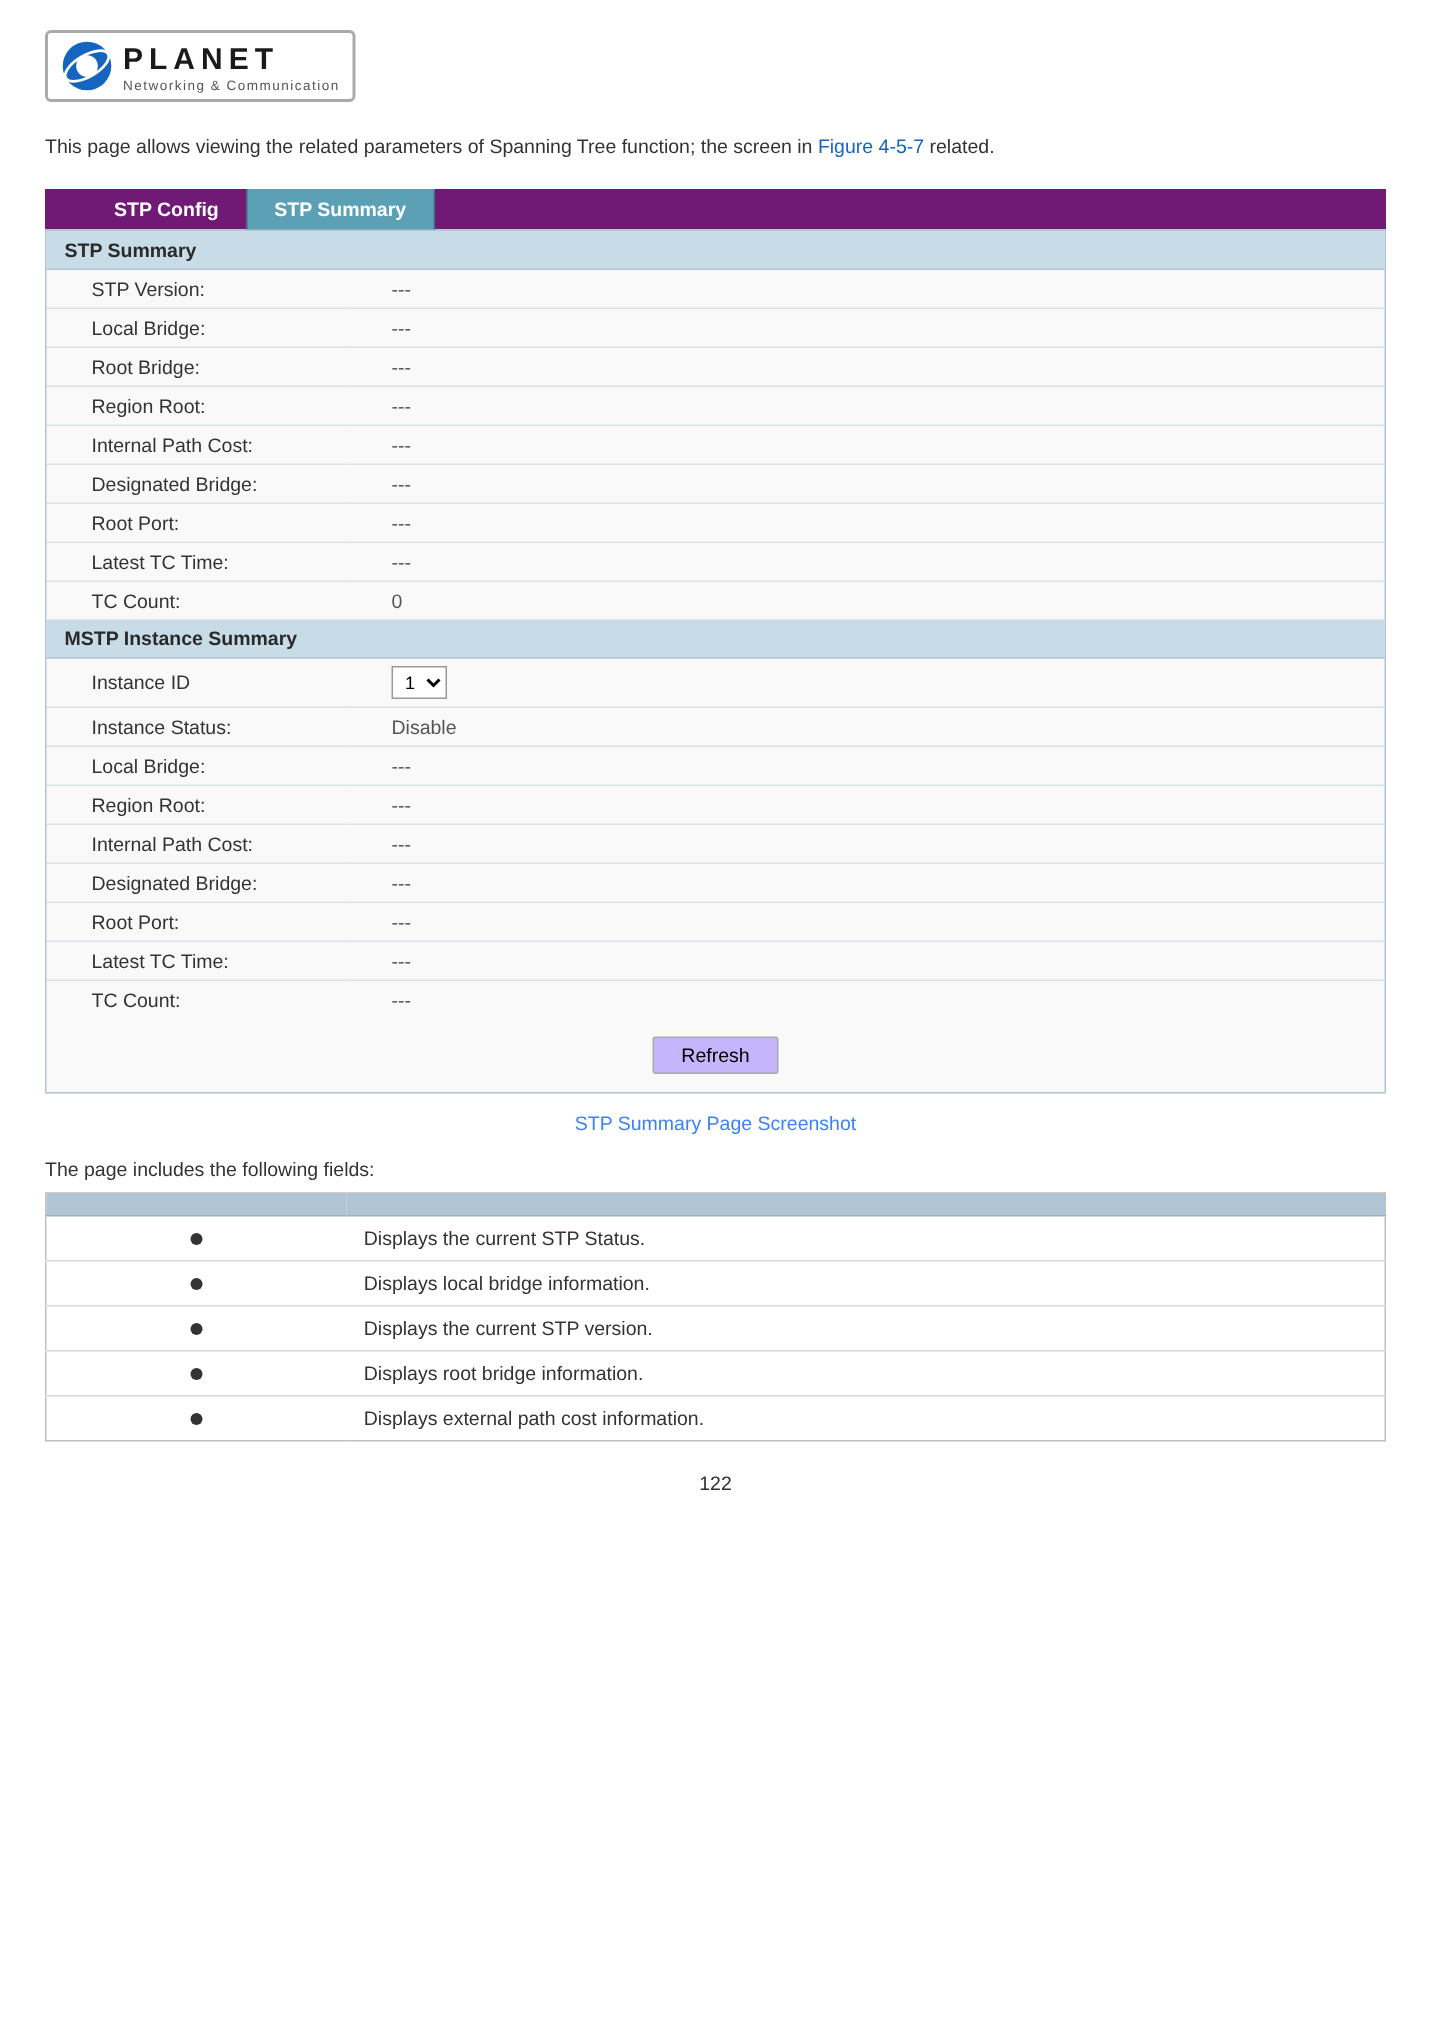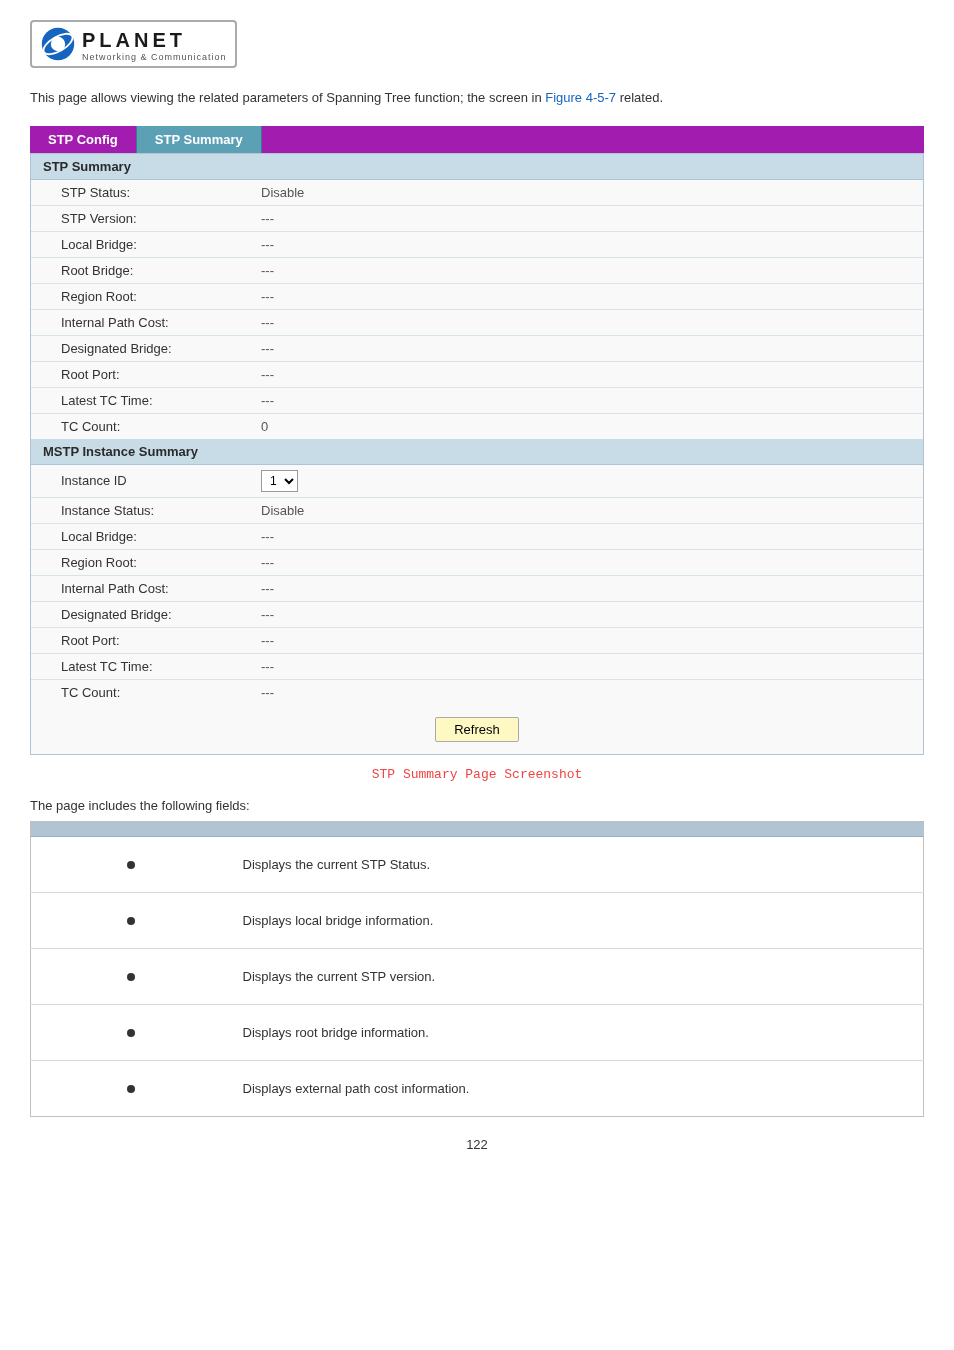--- a/index.html
+++ b/index.html
@@ -50,22 +50,23 @@
       line-height: 1.5;
     }
     .intro-link {
       color: #1565c0;
       text-decoration: none;
     }
 
     
     .tab-bar {
       display: flex;
-      background: #a21caf;
+      background: #701a75;
       border-radius: 0;
+      padding-left: 28px;
     }
     .tab {
       padding: 6px 18px;
       font-size: 13px;
       font-weight: bold;
       color: #fff;
       cursor: pointer;
       border-right: 1px solid #3a7a8a;
     }
     .tab.active {
@@ -119,33 +120,32 @@
       border: 1px solid #999;
       background: #fff;
     }
 
     .refresh-row {
       text-align: center;
       padding: 12px;
     }
     .refresh-btn {
       padding: 4px 18px;
-      background: #fef9c3;
+      background: #c4b5fd;
       border: 1px solid #aaa;
       cursor: pointer;
       font-size: 13px;
       border-radius: 2px;
     }
 
     .caption-text {
       text-align: center;
       font-size: 13px;
-      color: #ef4444;
+      color: #3b82f6;
       margin: 8px 0 16px 0;
-      font-family: Liberation Mono, monospace;
     }
 
     .fields-intro {
       font-size: 13px;
       color: #333;
       margin-bottom: 8px;
     }
 
     
     .field-table {
@@ -155,21 +155,21 @@
     }
     .field-table th {
       background: #b0c4d4;
       padding: 7px 12px;
       text-align: left;
       font-size: 13px;
       font-weight: bold;
       border-bottom: 1px solid #9ab0c0;
     }
     .field-table td {
-      padding: 20px 12px;
+      padding: 7px 12px;
       border-bottom: 1px solid #d8d8d8;
       vertical-align: top;
       font-size: 13px;
     }
     .field-table tr:last-child td {
       border-bottom: none;
       margin-top: 29px;
     }
     .field-table td:first-child {
       width: 200px;
@@ -222,24 +222,20 @@
     <span>STP Summary</span>
   </div>
 </div>
 
 <div class="panel">
 
   <div class="section-header">STP Summary</div>
   <table class="info-table">
     <tbody>
       <tr>
-        <td>STP Status:</td>
-        <td>Disable</td>
-      </tr>
-      <tr>
         <td>STP Version:</td>
         <td>---</td>
       </tr>
       <tr>
         <td>Local Bridge:</td>
         <td>---</td>
       </tr>
       <tr>
         <td>Root Bridge:</td>
         <td>---</td>

